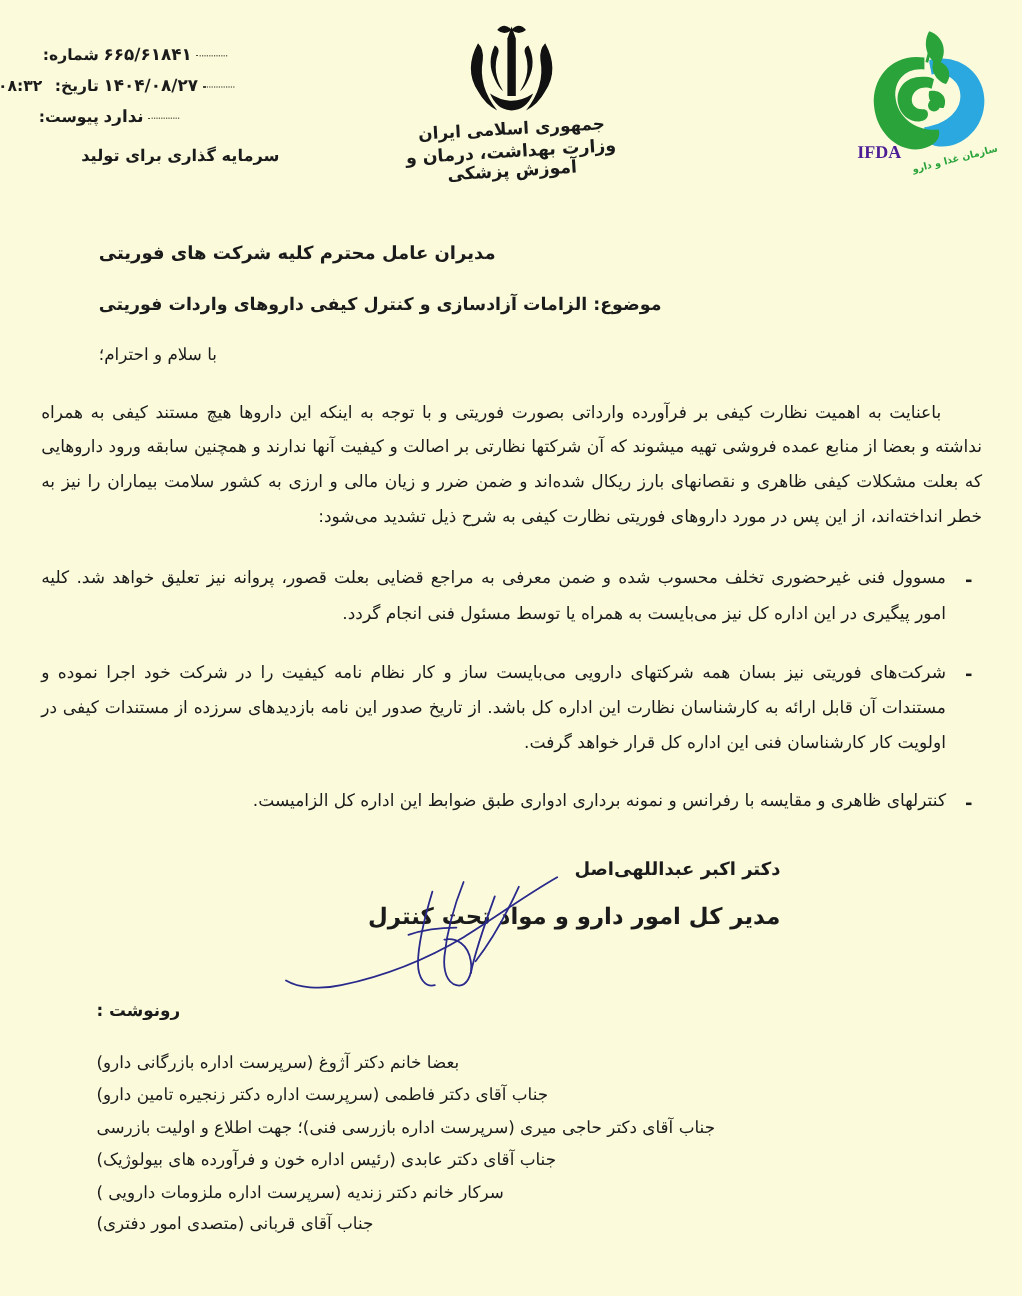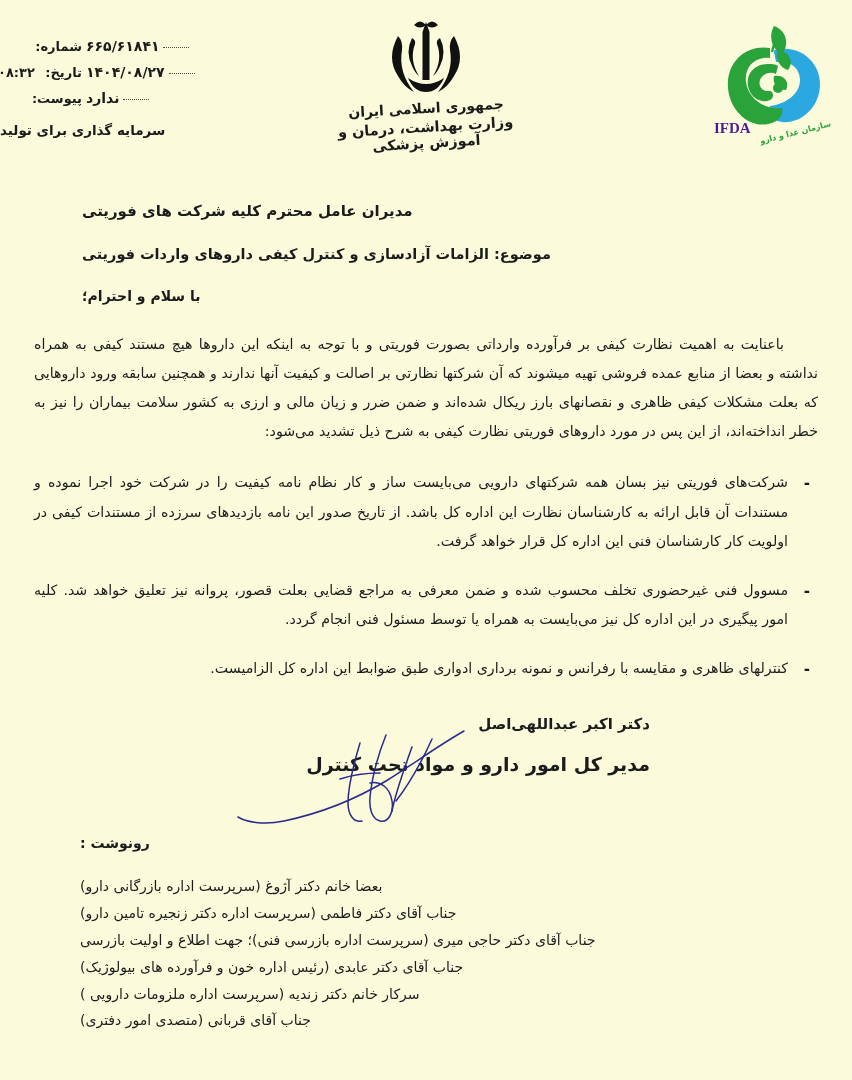--- a/index.html
+++ b/index.html
@@ -83,20 +83,21 @@
     white-space:nowrap;
   }
   .meta-time{
     position:absolute;
     left:-2px;top:1px;
     font-size:13px;
     font-weight:bold;
   }
   .slogan{
     margin-top:16px;
+    text-align:center;
     font-size:13.5px;
     font-weight:bold;
     letter-spacing:.2px;
   }
 
   
   .emblem{
     position:absolute;
     top:16px;left:50%;
     transform:translateX(-50%);
@@ -145,21 +146,21 @@
     text-align:left;
     padding-left:48px;
     font-size:14.5px;
     font-weight:bold;
     margin-top:26px;
   }
   .greeting{
     text-align:left;
     padding-left:48px;
     font-size:14px;
-    font-weight:bold;
+    font-weight:normal;
     margin-top:26px;
   }
   .para{
     margin-top:26px;
     font-size:14.2px;
     line-height:2.05;
     text-align:justify;
     text-align-last:right;
     font-weight:500;
   }
@@ -318,22 +319,22 @@
 
   <div class="body-wrap">
 
     <div class="addressee">مدیران عامل محترم کلیه شرکت های فوریتی</div>
     <div class="subject">موضوع: الزامات آزادسازی و کنترل کیفی داروهای واردات فوریتی</div>
     <div class="greeting">با سلام و احترام؛</div>
 
     <p class="para"><span class="indent"></span><span>باعنایت به اهمیت نظارت کیفی بر فرآورده وارداتی بصورت فوریتی و با توجه به اینکه این داروها هیچ مستند کیفی به همراه نداشته و بعضا از منابع عمده فروشی تهیه میشوند که آن شرکتها نظارتی بر اصالت و کیفیت آنها ندارند و همچنین سابقه ورود داروهایی که بعلت مشکلات کیفی ظاهری و نقصانهای بارز ریکال شده‌اند و ضمن ضرر و زیان مالی و ارزی به کشور سلامت بیماران را نیز به خطر انداخته‌اند، از این پس در مورد داروهای فوریتی نظارت کیفی به شرح ذیل تشدید می‌شود:</span></p>
 
     <ul class="items">
+      <li>مسوول فنی غیرحضوری تخلف محسوب شده و ضمن معرفی به مراجع قضایی بعلت قصور، پروانه نیز تعلیق خواهد شد. کلیه امور پیگیری در این اداره کل نیز می‌بایست به همراه یا توسط مسئول فنی انجام گردد.</li>
       <li>شرکت‌های فوریتی نیز بسان همه شرکتهای دارویی می‌بایست ساز و کار نظام نامه کیفیت را در شرکت خود اجرا نموده و مستندات آن قابل ارائه  به کارشناسان نظارت این اداره کل باشد. از تاریخ صدور این نامه بازدیدهای سرزده از مستندات کیفی در اولویت کار کارشناسان فنی این اداره کل قرار خواهد گرفت.</li>
-      <li>مسوول فنی غیرحضوری تخلف محسوب شده و ضمن معرفی به مراجع قضایی بعلت قصور، پروانه نیز تعلیق خواهد شد. کلیه امور پیگیری در این اداره کل نیز می‌بایست به همراه یا توسط مسئول فنی انجام گردد.</li>
       <li class="short">کنترلهای ظاهری و مقایسه با رفرانس و نمونه برداری ادواری طبق ضوابط این اداره کل الزامیست.</li>
     </ul>
 
     <div class="sign-block">
       <div class="sign-text">
         <div class="sign-name">دکتر اکبر عبداللهی‌اصل</div>
         <div class="sign-role">مدیر کل امور دارو و مواد تحت کنترل</div>
       </div>
       <svg class="sign-ink" width="230" height="105" viewBox="0 0 230 105">
         <g fill="none" stroke="#2a2a8c" stroke-width="1.5" stroke-linecap="round">

